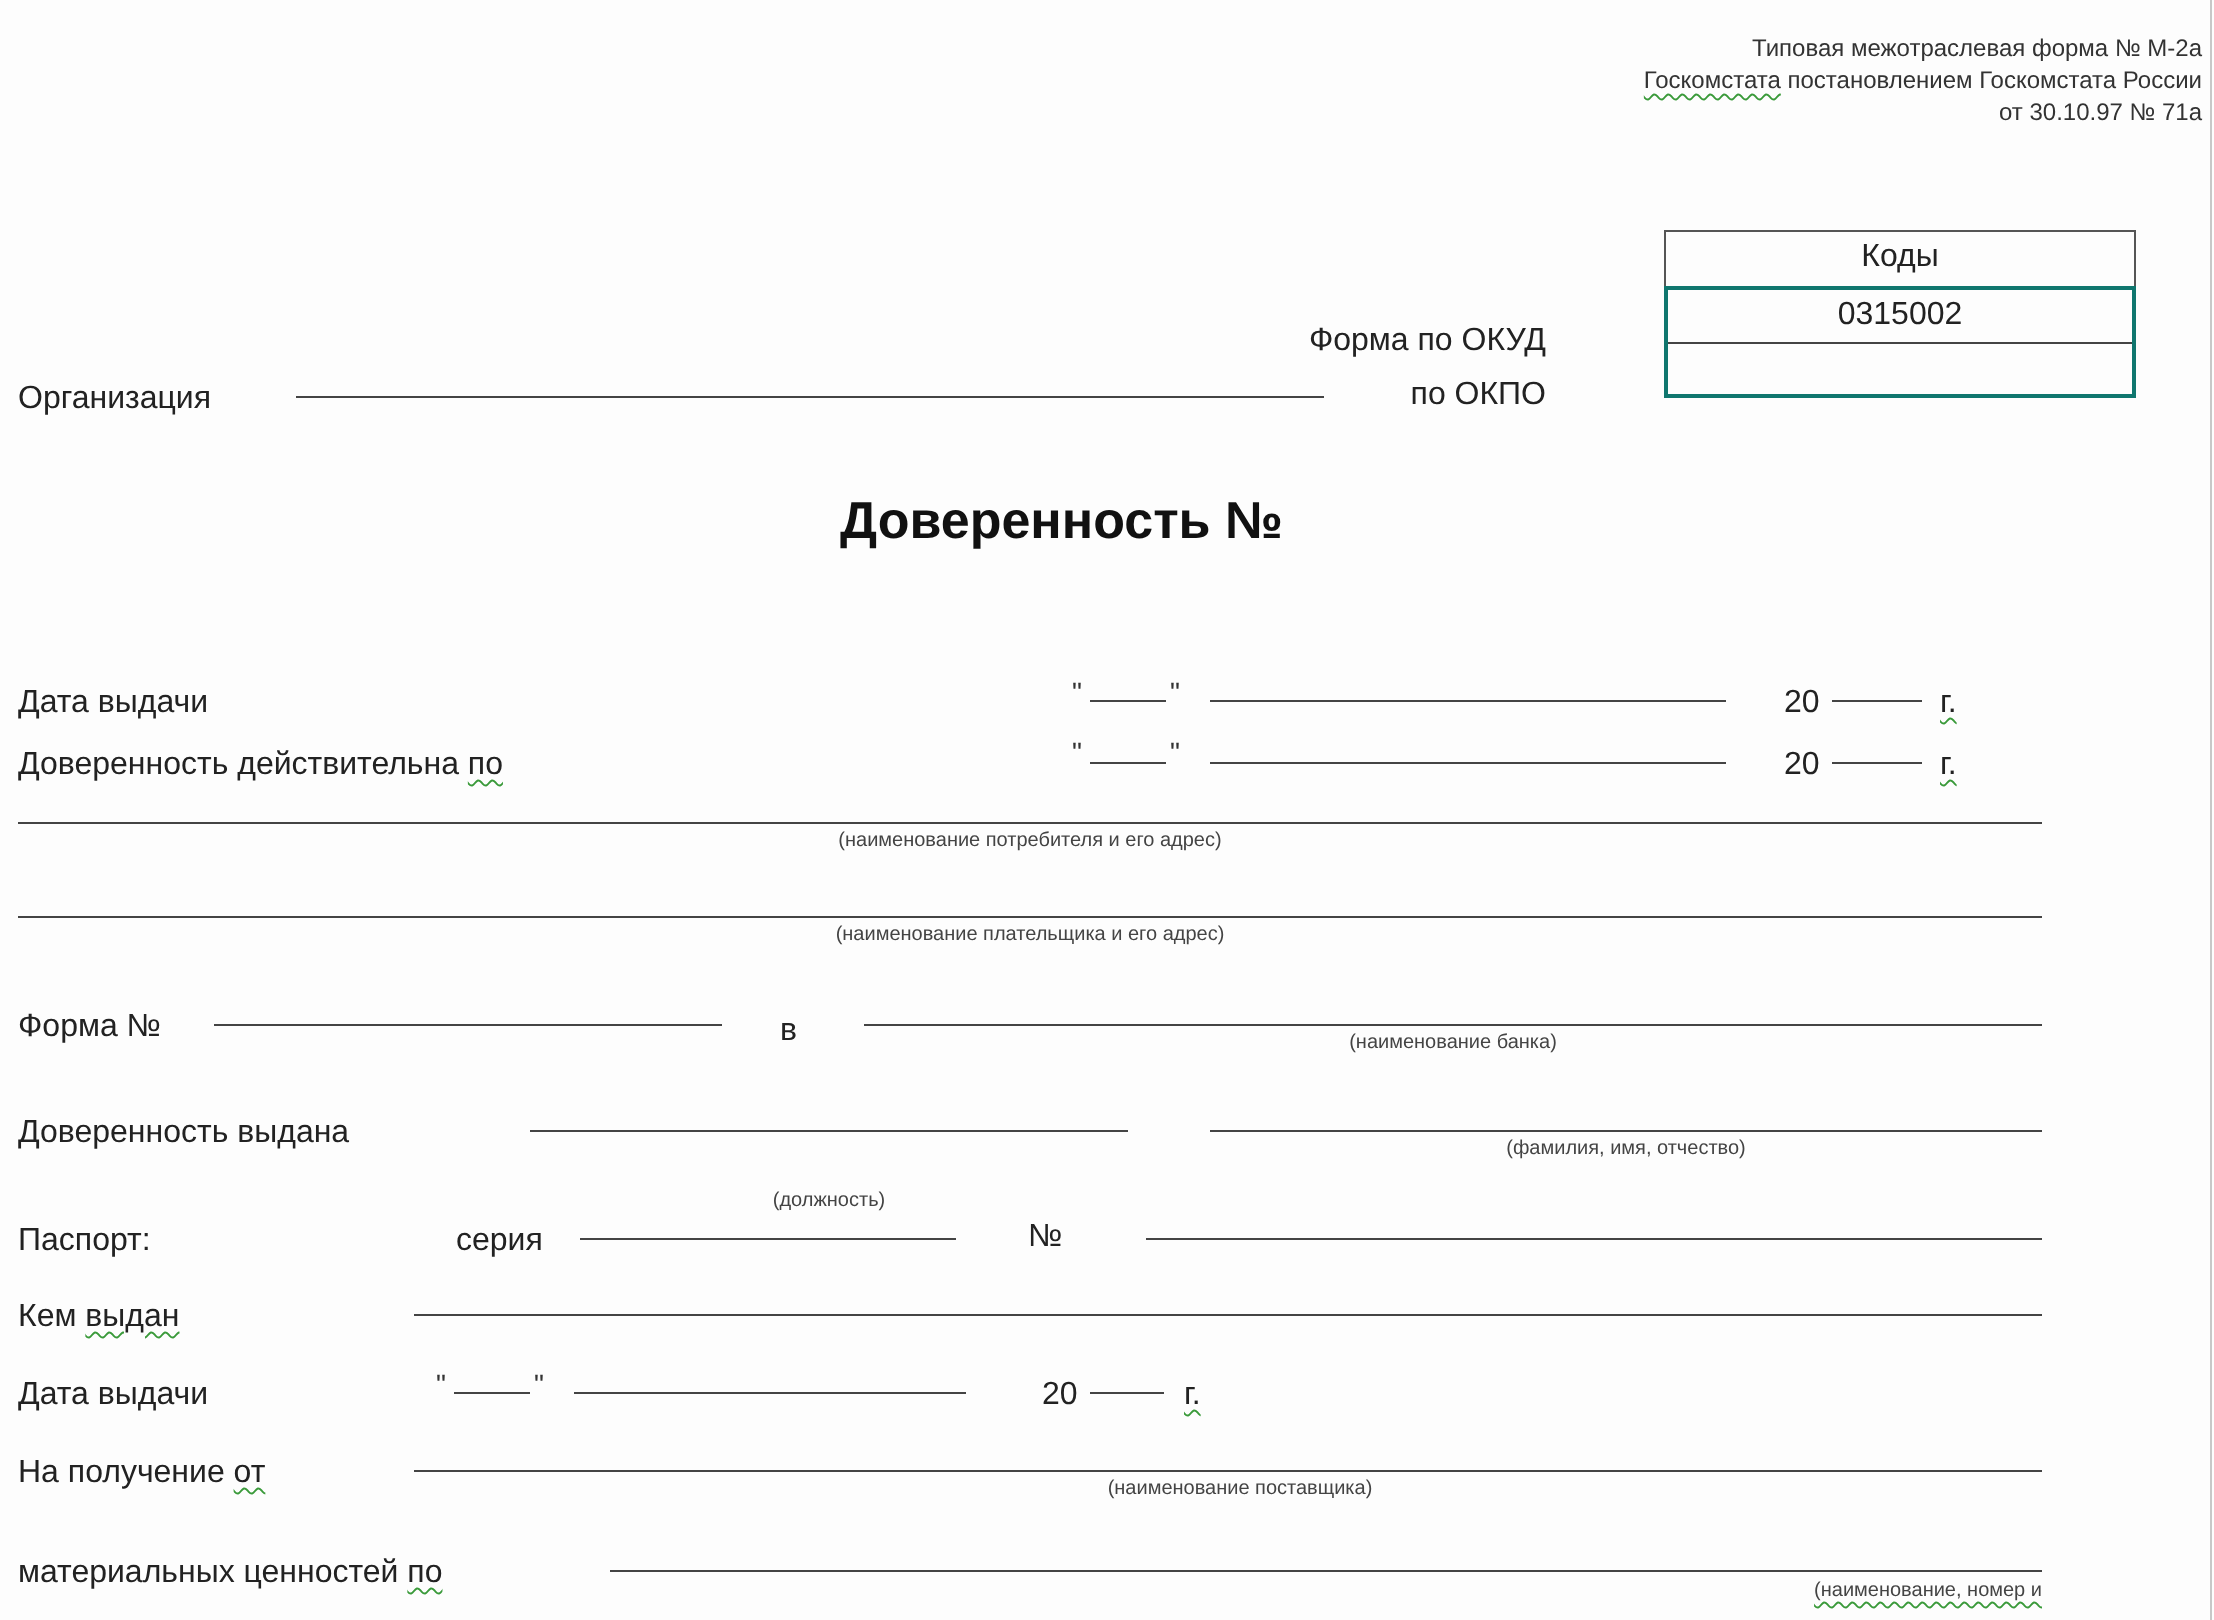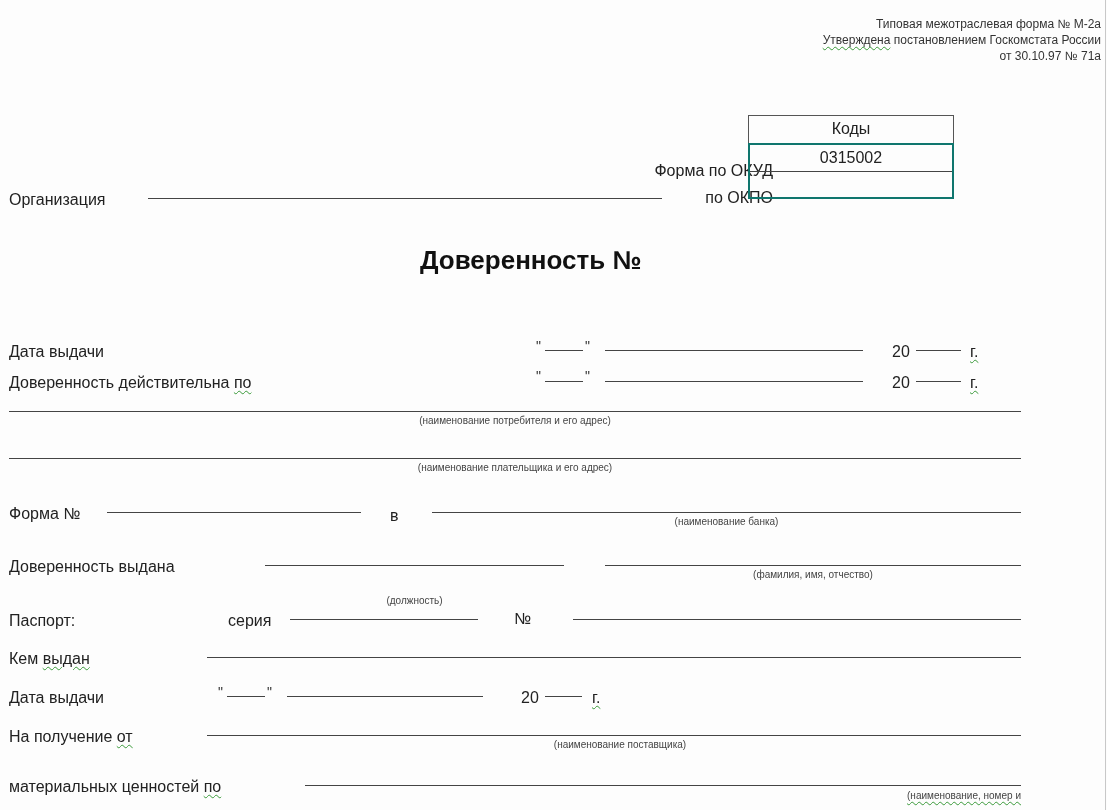--- a/index.html
+++ b/index.html
@@ -10,34 +10,34 @@
     color: #222;
   }
   .abs { position: absolute; white-space: nowrap; margin-top: 12px; }
   .edge { position: absolute; left: 1105px; top: 0; width: 1px; height: 810px; background: #c8c8c8; }
   .hdr { font-size: 12px; line-height: 16px; text-align: right; right: 6px; color: #333; }
   .lbl { font-size: 16px; line-height: 20px; color: #222; }
   .line { position: absolute; height: 0; border-top: 1.5px solid #444; }
   .cap { position: absolute; font-size: 10px; line-height: 12px; color: #444; text-align: center; white-space: nowrap; }
   .spell { text-decoration: underline wavy #3a9a3a; text-decoration-thickness: 1px; text-underline-offset: 2px; }
   .title { font-size: 26px; font-weight: bold; line-height: 32px; color: #111; }
-  .codes { position: absolute; left: 748px; top: 115px; width: 206px; }
+  .codes { position: absolute; left: 832px; top: 115px; width: 236px; }
   .codes .cell { height: 26px; line-height: 26px; text-align: center; font-size: 16px; color: #222; box-sizing: border-box; }
   .codes .head { border: 1px solid #555; border-bottom: none; height: 28px; line-height: 26px; }
   .codes .box { border: 2px solid #0f766e; }
   .codes .box .cell + .cell { border-top: 1px solid #444; }
   .q { font-size: 14px; color: #333; }
 </style>
 </head>
 <body>
 
 <div class="edge"></div>
 
 <div class="abs hdr" style="top:4px;">Типовая межотраслевая форма № М-2а</div>
-<div class="abs hdr" style="top:20px;"><span class="spell">Утверждена</span><span> постановлением Госкомстата России</span></div>
+<div class="abs hdr" style="top:20px;"><span class="spell">Госкомстата</span><span> постановлением Госкомстата России</span></div>
 <div class="abs hdr" style="top:36px;">от 30.10.97 № 71а</div>
 
 <div class="abs lbl" style="top:149px; right:334px; text-align:left;">Форма по ОКУД</div>
 <div class="abs lbl" style="top:176px; right:334px; text-align:right;">по ОКПО</div>
 <div class="codes">
   <div class="cell head">Коды</div>
   <div class="box">
     <div class="cell">0315002</div>
     <div class="cell"></div>
   </div>

